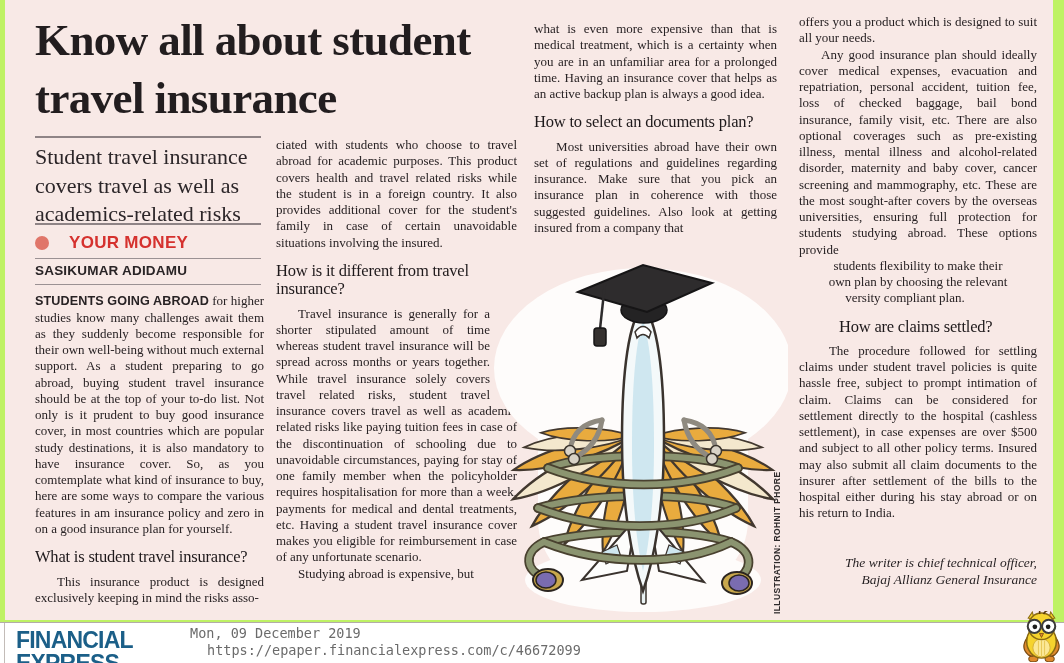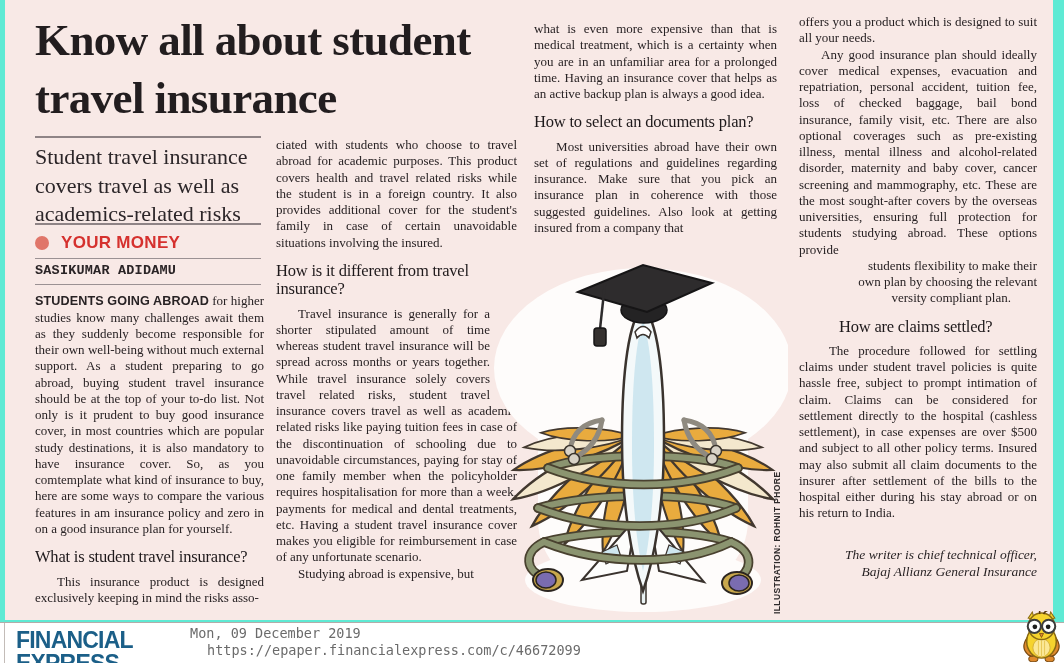--- a/index.html
+++ b/index.html
@@ -1,20 +1,20 @@
 <!DOCTYPE html>
 <html><head>
 <meta charset="utf-8">
 <style>
   * { box-sizing: border-box; }
   html,body { margin:0; padding:0; }
   .page {
     position: relative;
     width: 1064px; height: 663px;
-    background: #5eead4;
+    background: #bef264;
     overflow: hidden;
     font-family: "Liberation Serif", serif;
     color: #241f21;
   }
   .abs { position: absolute; }
   .paper {
     left: 5px; top: 0; width: 1048px; height: 620px;
     background: #f8e9e6;
   }
   .headline {
@@ -23,58 +23,58 @@
     letter-spacing: -0.6px; color: #221d1f;
   }
   .rule { background: #8f8486; height: 2px; }
   .rule-thin { background: #9b9193; height: 1px; }
   .subtitle {
     left: 35px; top: 143px; width: 232px;
     font-size: 22px; line-height: 1.3; color: #2c2629;
   }
   .section-row {
     left: 35px; top: 233px; width: 226px;
-    display: flex; align-items: center; gap: 12px;
+    display: flex; align-items: center; gap: 20px;
     font-family: "Liberation Sans", sans-serif;
   }
   .dot {
     width: 14px; height: 14px; border-radius: 50%;
     background: #e0766a; flex: 0 0 auto;
   }
   .section-label {
     color: #d5312e; font-weight: 800; font-size: 17px; letter-spacing: 0.3px;
   }
   .byline {
     left: 35px; top: 263px; width: 226px;
-    font-family: Liberation Mono, monospace;
+    font-family: Liberation Sans, sans-serif;
     font-weight: 700; font-size: 13.5px; letter-spacing: 0.2px; color: #2a2426;
   }
   .bt { font-size: 13px; line-height: 1.25; text-align: justify; color: #282224; }
   .bt p { margin: 0; }
   .ind { text-indent: 1.7em; }
   .lead {
     font-family: "Liberation Sans", sans-serif;
     font-weight: 700; font-size: 12.6px; letter-spacing: 0.1px;
   }
   .colhead {
     font-size: 16.5px; line-height: 1.12; font-weight: 400;
     letter-spacing: -0.2px; color: #1e191b; text-align: left;
     margin: 11px 0 7px 0;
   }
   .col1 { left: 35px;  top: 293px; width: 229px; height: 330px; overflow: hidden; }
   .col2 { left: 276px; top: 137px; width: 241px; height: 482px; overflow: hidden; }
   .col3 { left: 534px; top: 21px;  width: 243px; height: 232px; overflow: hidden; }
   .col4 { left: 799px; top: 14px;  width: 238px; height: 604px; overflow: hidden; }
   .wingfloat { float: right; width: 27px; height: 84px; }
-  .wrapline { text-align: right; }
+  .wrapline { text-align: center; }
   .wrapline.last { padding-right: 26px; }
   .claims-head { margin-left: 40px; }
   .deep-ind { text-indent: 2.3em; }
   .credit {
-    margin-top: 24px; text-align: right;
+    margin-top: 32px; text-align: right;
     font-style: italic; font-size: 13.5px; line-height: 1.3; color: #241f21;
   }
   .illo { left: 486px; top: 250px; width: 302px; height: 366px; }
   .illo-credit {
     left: 772px; top: 472px; height: 142px;
     writing-mode: vertical-rl; transform: rotate(180deg);
     font-family: "Liberation Sans", sans-serif;
     font-weight: 700; font-size: 8.5px; letter-spacing: 0.4px; color: #2e2a2b;
     white-space: nowrap;
   }

